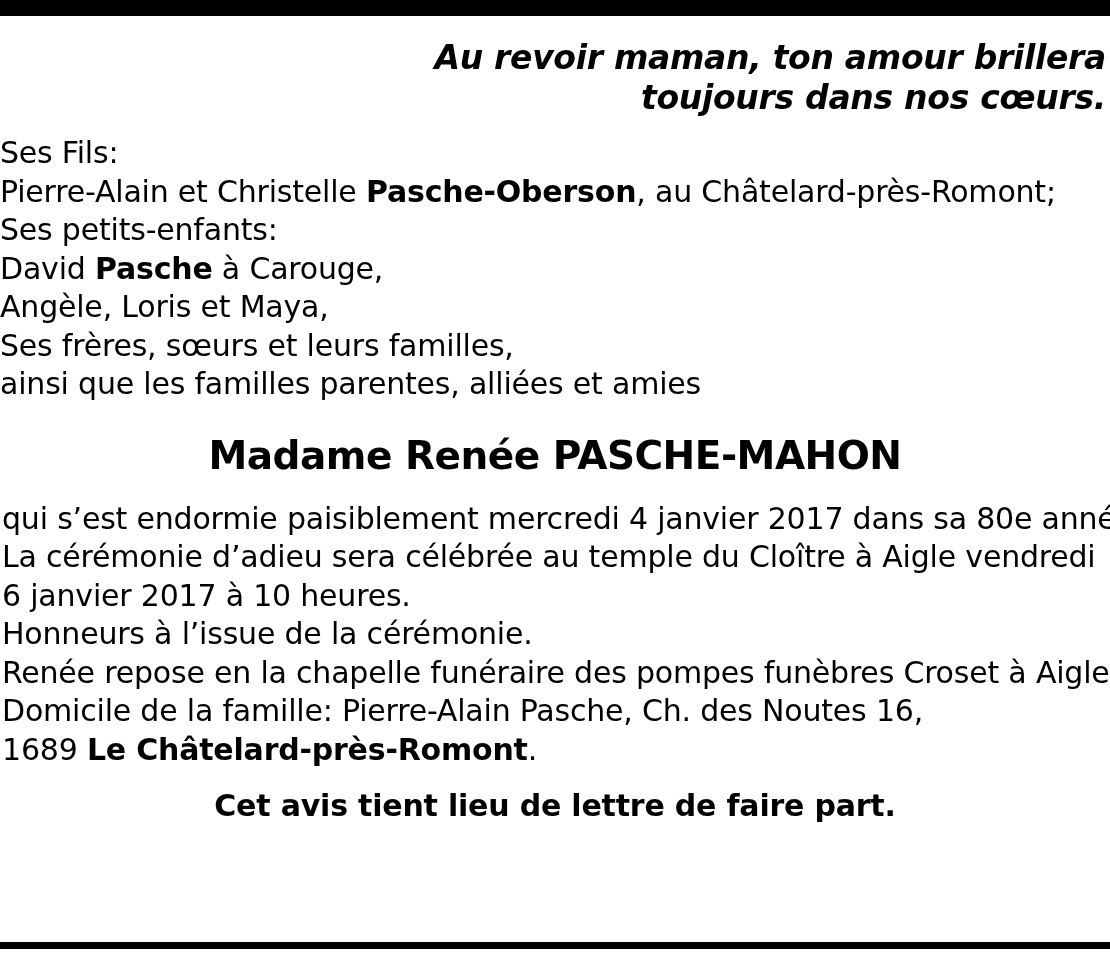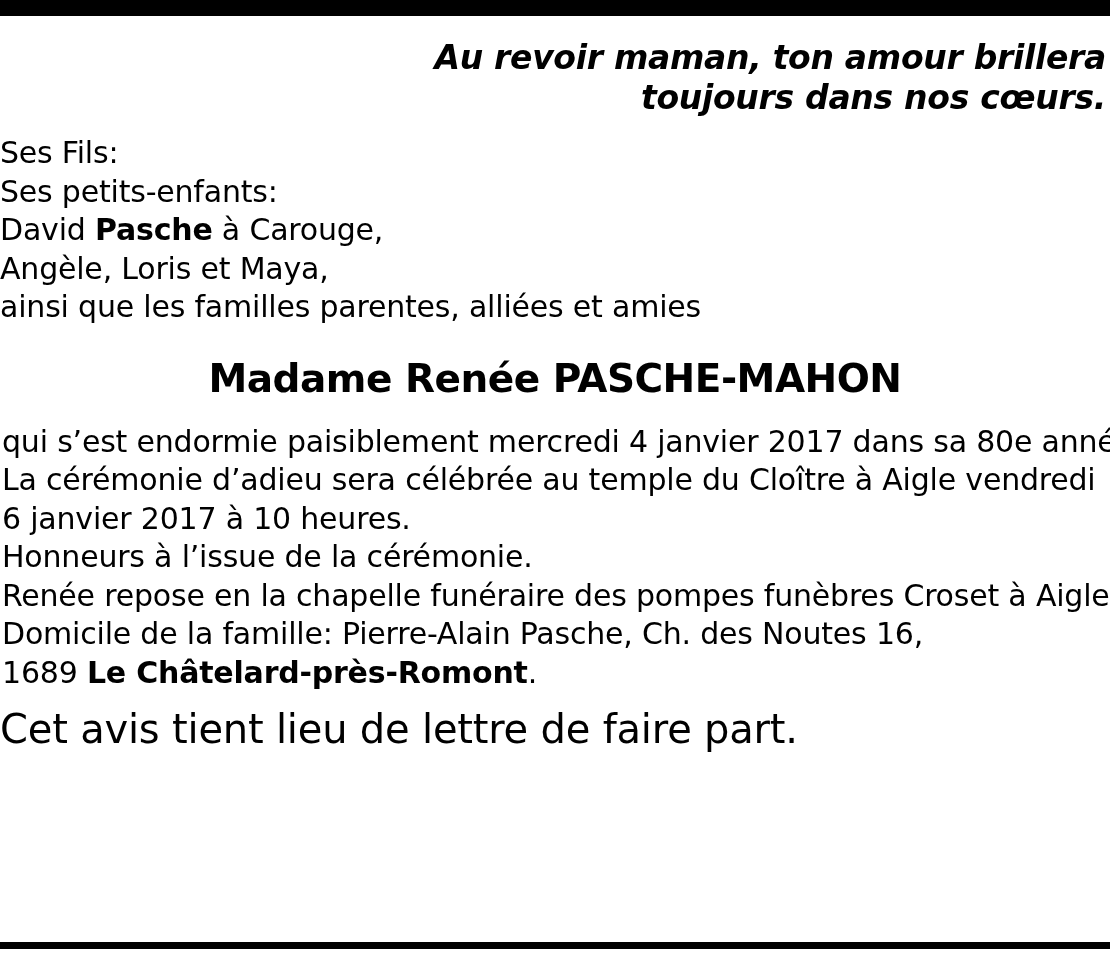--- a/index.html
+++ b/index.html
@@ -74,25 +74,26 @@
     letter-spacing: -0.2px;
     padding: 4px 0 0 2px;
   }
   .block2 .line {
     white-space: nowrap;
   }
   .center {
     text-align: left;
   }
   .closing {
-    text-align: left;
-    font-size: 40px;
+    text-align: center;
+    font-size: 30px;
     line-height: 38px;
     letter-spacing: -0.2px;
     padding-top: 18px;
+    font-weight: bold;
   }
 </style>
 </head>
 <body>
 
 <div class="page">
 
   <div class="rule-top"></div>
 
   <div class="content">
@@ -100,27 +101,33 @@
     <div class="epitaph">
       <div>Au revoir maman, ton amour brillera</div>
       <div>toujours dans nos cœurs.</div>
     </div>
 
     <div class="block">
       <div class="line">
         <span>Ses Fils:</span><b></b><span></span>
       </div>
       <div class="line">
+        <span>Pierre-Alain et Christelle </span><b>Pasche-Oberson</b><span>, au Châtelard-près-Romont;</span>
+      </div>
+      <div class="line">
         <span>Ses petits-enfants:</span><b></b><span></span>
       </div>
       <div class="line">
         <span>David </span><b>Pasche</b><span> à Carouge,</span>
       </div>
       <div class="line">
         <span>Angèle, Loris et Maya,</span><b></b><span></span>
+      </div>
+      <div class="line">
+        <span>Ses frères, sœurs et leurs familles,</span><b></b><span></span>
       </div>
       <div class="line">
         <span>ainsi que les familles parentes, alliées et amies</span><b></b><span></span>
       </div>
     </div>
 
     <div class="deceased">Madame Renée PASCHE-MAHON</div>
 
     <div class="block2">
       <div class="line">

